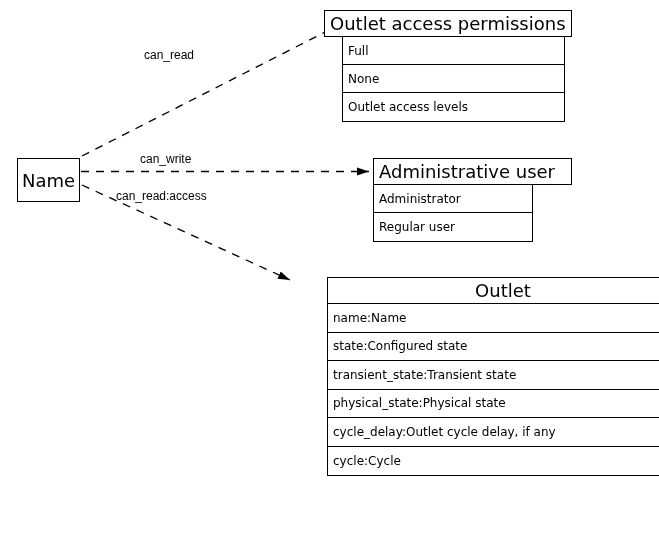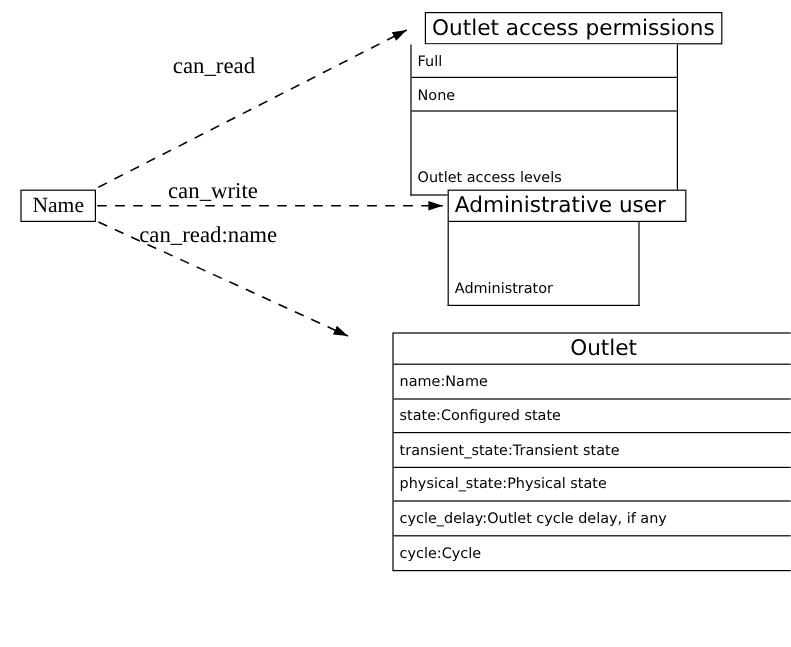--- a/index.html
+++ b/index.html
@@ -3,44 +3,44 @@
 <meta charset="utf-8">
 <style>
   :root { --bg:#ffffff; --line:#000000; --text:#000000; }
   html,body { margin:0; padding:0; background:var(--bg); }
   .canvas {
     position:relative; width:659px; height:539px; background:var(--bg);
     font-family:"DejaVu Sans", sans-serif; color:var(--text); overflow:hidden;
   }
   .edges { position:absolute; left:0; top:0; pointer-events:none; }
   .edge-label {
-    position:absolute; font-family:Liberation Serif, serif; font-size:19px;
+    position:absolute; font-family:Liberation Sans, sans-serif; font-size:12px;
     line-height:19px; white-space:nowrap; color:var(--text);
   }
   .node {
-    position:absolute; left:17px; top:158px; width:63px; height:27px;
+    position:absolute; left:17px; top:158px; width:63px; height:44px;
     box-sizing:border-box; border:1.3px solid var(--line); background:var(--bg);
     display:flex; align-items:center; justify-content:center;
-    font-size:18px; white-space:nowrap;font-family:Liberation Serif, serif;
+    font-size:18px; white-space:nowrap;
   }
   .tbl-title {
     position:absolute; box-sizing:border-box; border:1.3px solid var(--line);
     background:var(--bg); display:flex; align-items:center; padding:0 5px;
     font-size:18px; white-space:nowrap; overflow:hidden;
   }
   .tbl-body {
     position:absolute; box-sizing:border-box; background:var(--bg);
     border:1.3px solid var(--line); border-top:none;
   }
   .tbl-row {
     height:28px; box-sizing:border-box; border-bottom:1.3px solid var(--line);
     display:flex; align-items:center; padding:0 5px; font-size:12px;
     white-space:nowrap; overflow:hidden;
   }
-  .tbl-body .tbl-row:last-child { border-bottom:none;margin-top:41px; }
+  .tbl-body .tbl-row:last-child { border-bottom:none; }
   .big-table {
     position:absolute; left:293px; top:277px; width:352px; box-sizing:border-box;
     border:1.3px solid var(--line); background:var(--bg);margin-left:34px;
   }
   .big-title {
     height:26px; box-sizing:border-box; border-bottom:1.3px solid var(--line);
     display:flex; align-items:center; justify-content:center;
     font-size:18px; white-space:nowrap;
   }
   .big-table .tbl-row { height:28.5px; }
@@ -57,34 +57,35 @@
         <polygon points="0,1 12,5 0,9" fill="#000000"></polygon>
       </marker>
     </defs>
     <line x1="82" y1="156" x2="339" y2="25" stroke="#000000" stroke-width="1.3" stroke-dasharray="8,7" marker-end="url(#arrow)"></line>
     <line x1="81" y1="171.5" x2="369" y2="171.5" stroke="#000000" stroke-width="1.3" stroke-dasharray="8,7" marker-end="url(#arrow)"></line>
     <line x1="82" y1="185" x2="290" y2="280" stroke="#000000" stroke-width="1.3" stroke-dasharray="8,7" marker-end="url(#arrow)"></line>
   </svg>
 
   <div class="edge-label" style="left:144px; top:46px">can_read</div>
   <div class="edge-label" style="left:140px; top:150px">can_write</div>
-  <div class="edge-label" style="left:116px; top:187px">can_read:name</div>
+  <div class="edge-label" style="left:116px; top:187px">can_read:access</div>
 
   <div class="node">Name</div>
 
-  <div class="tbl-title" style="left:354px; top:10px; width:248px; height:27px">Outlet access permissions</div>
+  <div class="tbl-title" style="left:324px; top:10px; width:248px; height:27px">Outlet access permissions</div>
   <div class="tbl-body" style="left:342px; top:37px; width:223px">
     <div class="tbl-row">Full</div>
     <div class="tbl-row">None</div>
     <div class="tbl-row">Outlet access levels</div>
   </div>
 
   <div class="tbl-title" style="left:373px; top:158px; width:199px; height:27px">Administrative user</div>
   <div class="tbl-body" style="left:373px; top:185px; width:160px">
     <div class="tbl-row">Administrator</div>
+    <div class="tbl-row">Regular user</div>
   </div>
 
   <div class="big-table">
     <div class="big-title">Outlet</div>
     <div class="tbl-row">name:Name</div>
     <div class="tbl-row">state:Configured state</div>
     <div class="tbl-row">transient_state:Transient state</div>
     <div class="tbl-row">physical_state:Physical state</div>
     <div class="tbl-row">cycle_delay:Outlet cycle delay, if any</div>
     <div class="tbl-row">cycle:Cycle</div>

